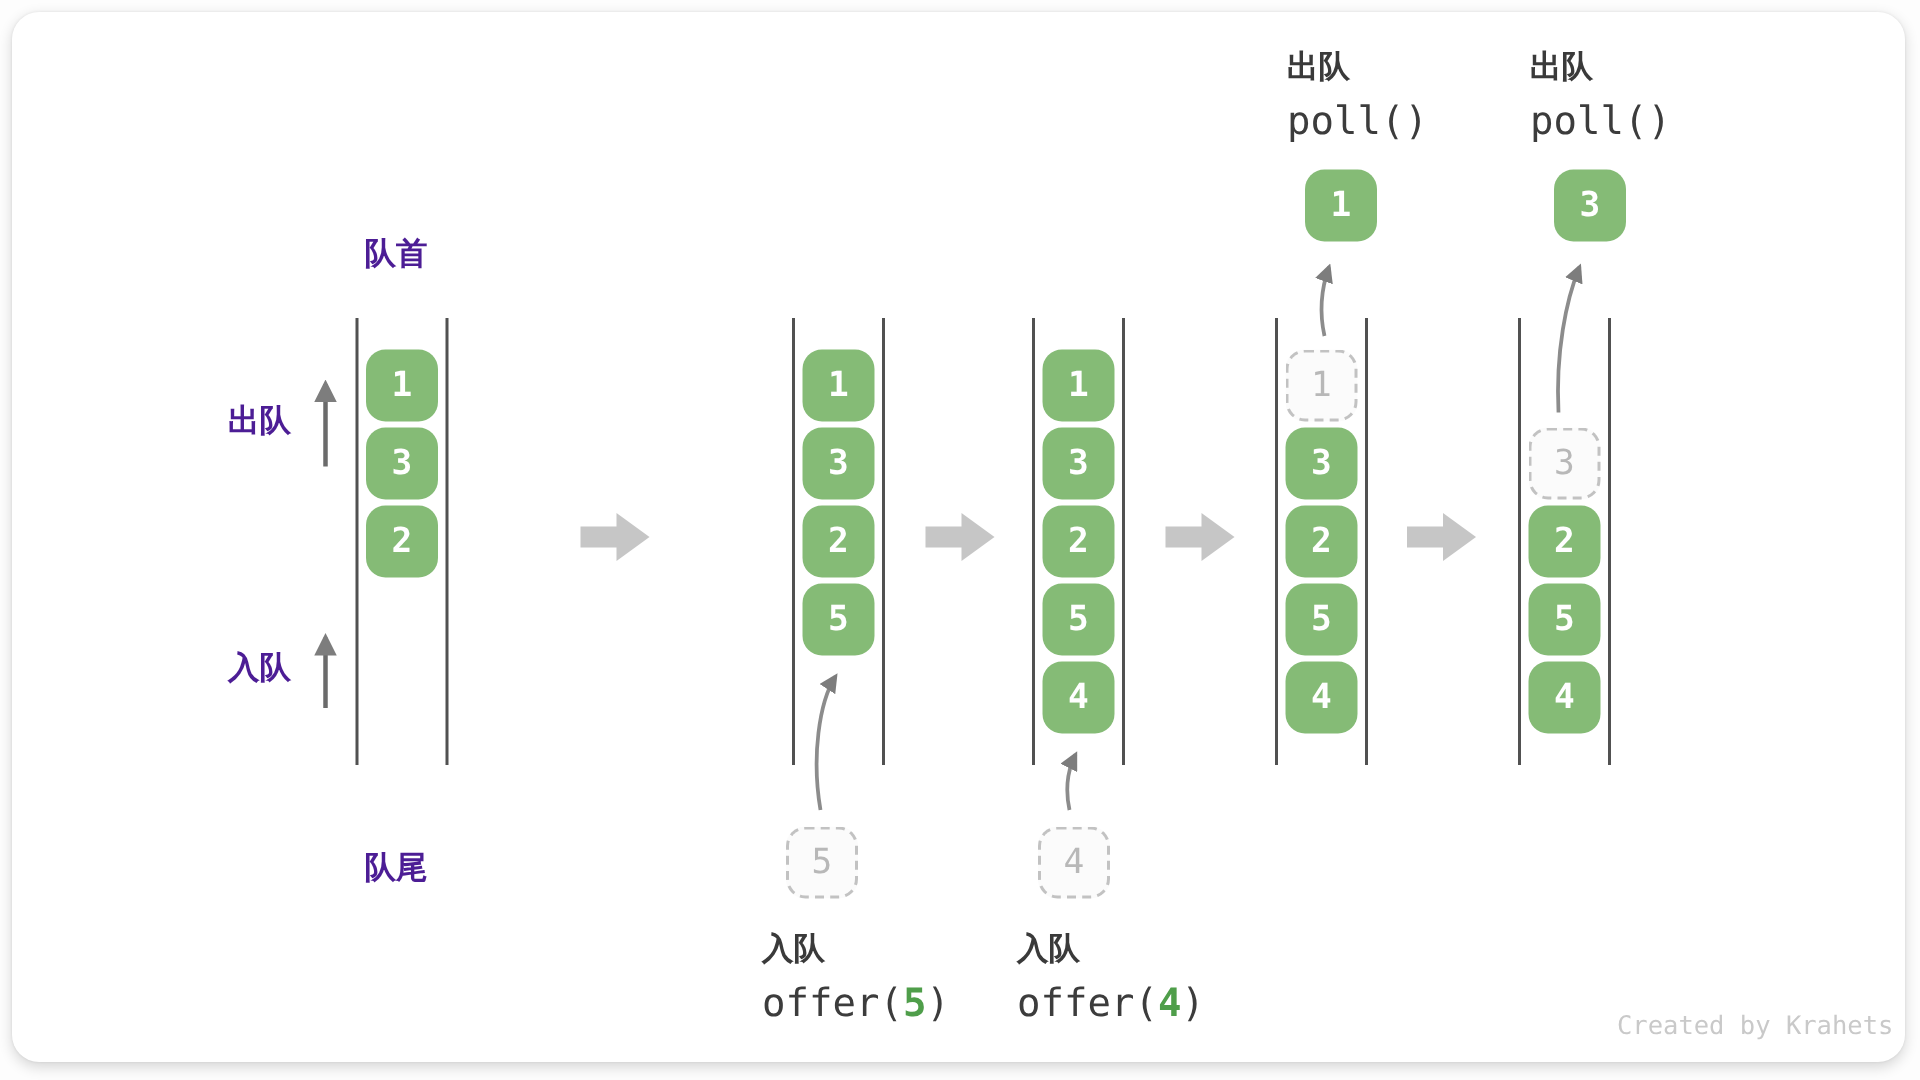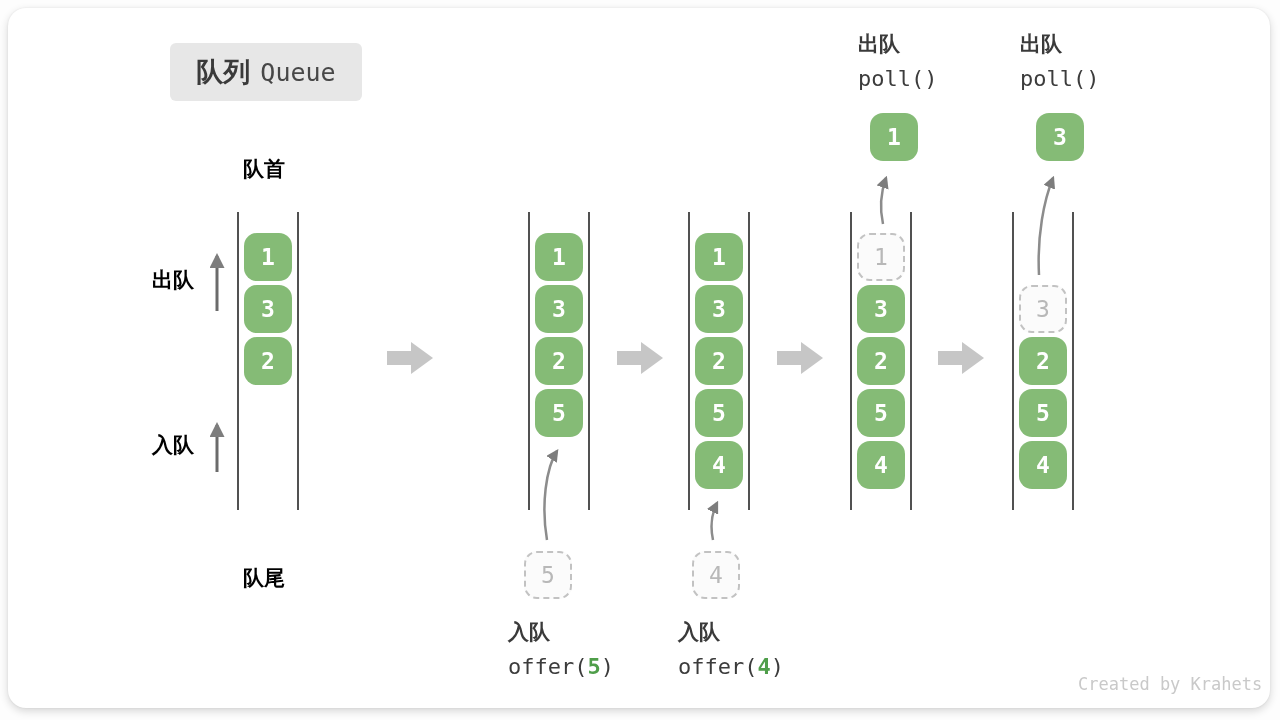--- a/index.html
+++ b/index.html
@@ -7,36 +7,36 @@
          font-family:"Liberation Sans",sans-serif;overflow:hidden;}
   .card{position:absolute;left:8px;top:8px;width:1262px;height:700px;background:#ffffff;
         border-radius:18px;box-shadow:0 3px 9px rgba(0,0,0,.16),0 0 2px rgba(0,0,0,.08);}
   .overlay{position:absolute;left:0;top:0;width:1280px;height:720px;pointer-events:none;}
 
   .badge{position:absolute;left:170px;top:43px;width:192px;height:58px;background:#E7E7E7;
          border-radius:6px;display:flex;align-items:center;justify-content:center;gap:10px;}
   .badge-zh{font-size:27px;font-weight:bold;color:#3a3a3a;}
   .badge-en{font-family:"DejaVu Sans Mono",monospace;font-size:25px;color:#474747;}
 
-  .zh-label{position:absolute;font-size:21px;font-weight:bold;color:#000000;white-space:nowrap;}
+  .zh-label{position:absolute;font-size:21px;font-weight:bold;color:#4c1d95;white-space:nowrap;}
 
   .state{position:absolute;top:212px;width:62px;height:298px;}
   .wall{position:absolute;top:0;bottom:0;width:2px;background:#515151;}
   .wl{left:0;} .wr{right:0;}
 
   .qbox{position:absolute;width:48px;height:48px;border-radius:13px;background:#85BB76;
         color:#ffffff;font-family:"DejaVu Sans Mono",monospace;font-size:23px;font-weight:bold;
         display:flex;align-items:center;justify-content:center;box-sizing:border-box;}
   .state .qbox{left:7px;}
   .ghost{background:#FBFBFB;border:2px dashed #C2C2C2;color:#B8B8B8;font-weight:normal;}
   .floating{position:absolute;}
 
   .op-label{position:absolute;white-space:nowrap;}
   .op-zh{font-size:21px;font-weight:bold;color:#3a3a3a;margin-bottom:8px;}
-  .op-code{font-family:"DejaVu Sans Mono",monospace;font-size:22px;color:#3c3c3c;}
+  .op-code{font-family:"DejaVu Sans Mono",monospace;font-size:26px;color:#3c3c3c;}
   .arg{color:#4F9E4A;font-weight:bold;}
 
   .watermark{position:absolute;left:1078px;top:674px;font-family:"DejaVu Sans Mono",monospace;
              font-size:17px;color:#C9C9C9;white-space:nowrap;}
 </style>
 </head>
 <body>
 
 <div class="stage">
   <div class="card"></div>
@@ -56,24 +56,20 @@
 
     <path d="M883,224 C879,206 881,192 886,178" fill="none" stroke="#8c8c8c" stroke-width="2.5" marker-end="url(#arr)"></path>
     <path d="M1039,275 C1037,235 1044,200 1053,178" fill="none" stroke="#8c8c8c" stroke-width="2.5" marker-end="url(#arr)"></path>
 
     <polygon points="387,351 411,351 411,342 433,358 411,374 411,365 387,365" fill="#C6C6C6"></polygon>
     <polygon points="617,351 641,351 641,342 663,358 641,374 641,365 617,365" fill="#C6C6C6"></polygon>
     <polygon points="777,351 801,351 801,342 823,358 801,374 801,365 777,365" fill="#C6C6C6"></polygon>
     <polygon points="938,351 962,351 962,342 984,358 962,374 962,365 938,365" fill="#C6C6C6"></polygon>
   </svg>
 
-  <div class="badge">
-    <span class="badge-zh">队列</span>
-    <span class="badge-en">Queue</span>
-  </div>
 
   <div class="zh-label" style="left:243px;top:155px">队首</div>
   <div class="zh-label" style="left:243px;top:564px">队尾</div>
   <div class="zh-label" style="left:152px;top:266px">出队</div>
   <div class="zh-label" style="left:152px;top:431px">入队</div>
 
   <div class="state" style="left:237px">
     <i class="wall wl"></i>
       <i class="wall wr"></i>
     <div class="qbox" style="top:21px">1</div>

